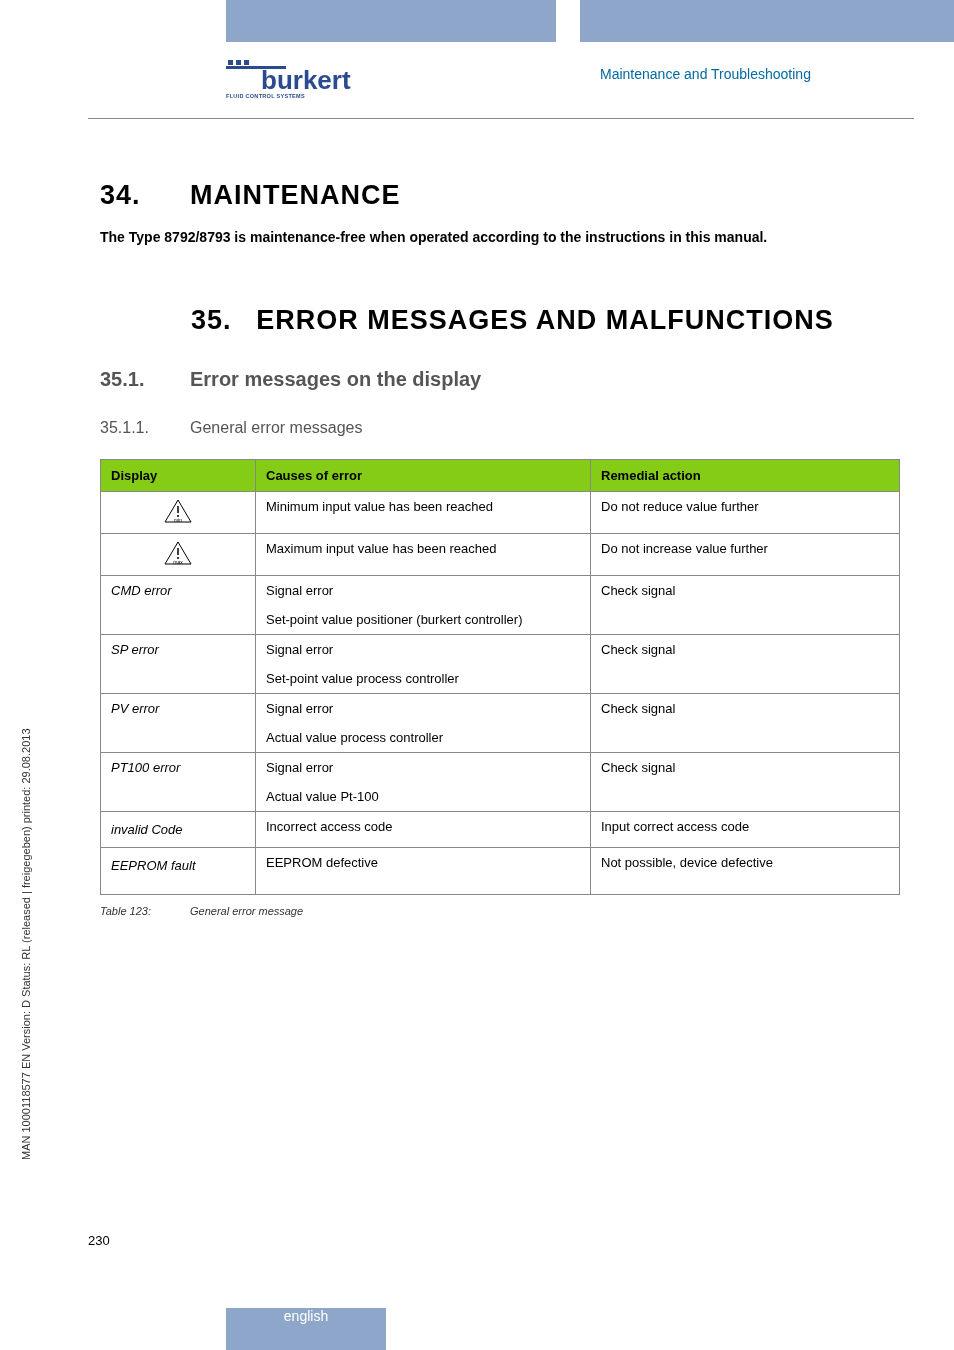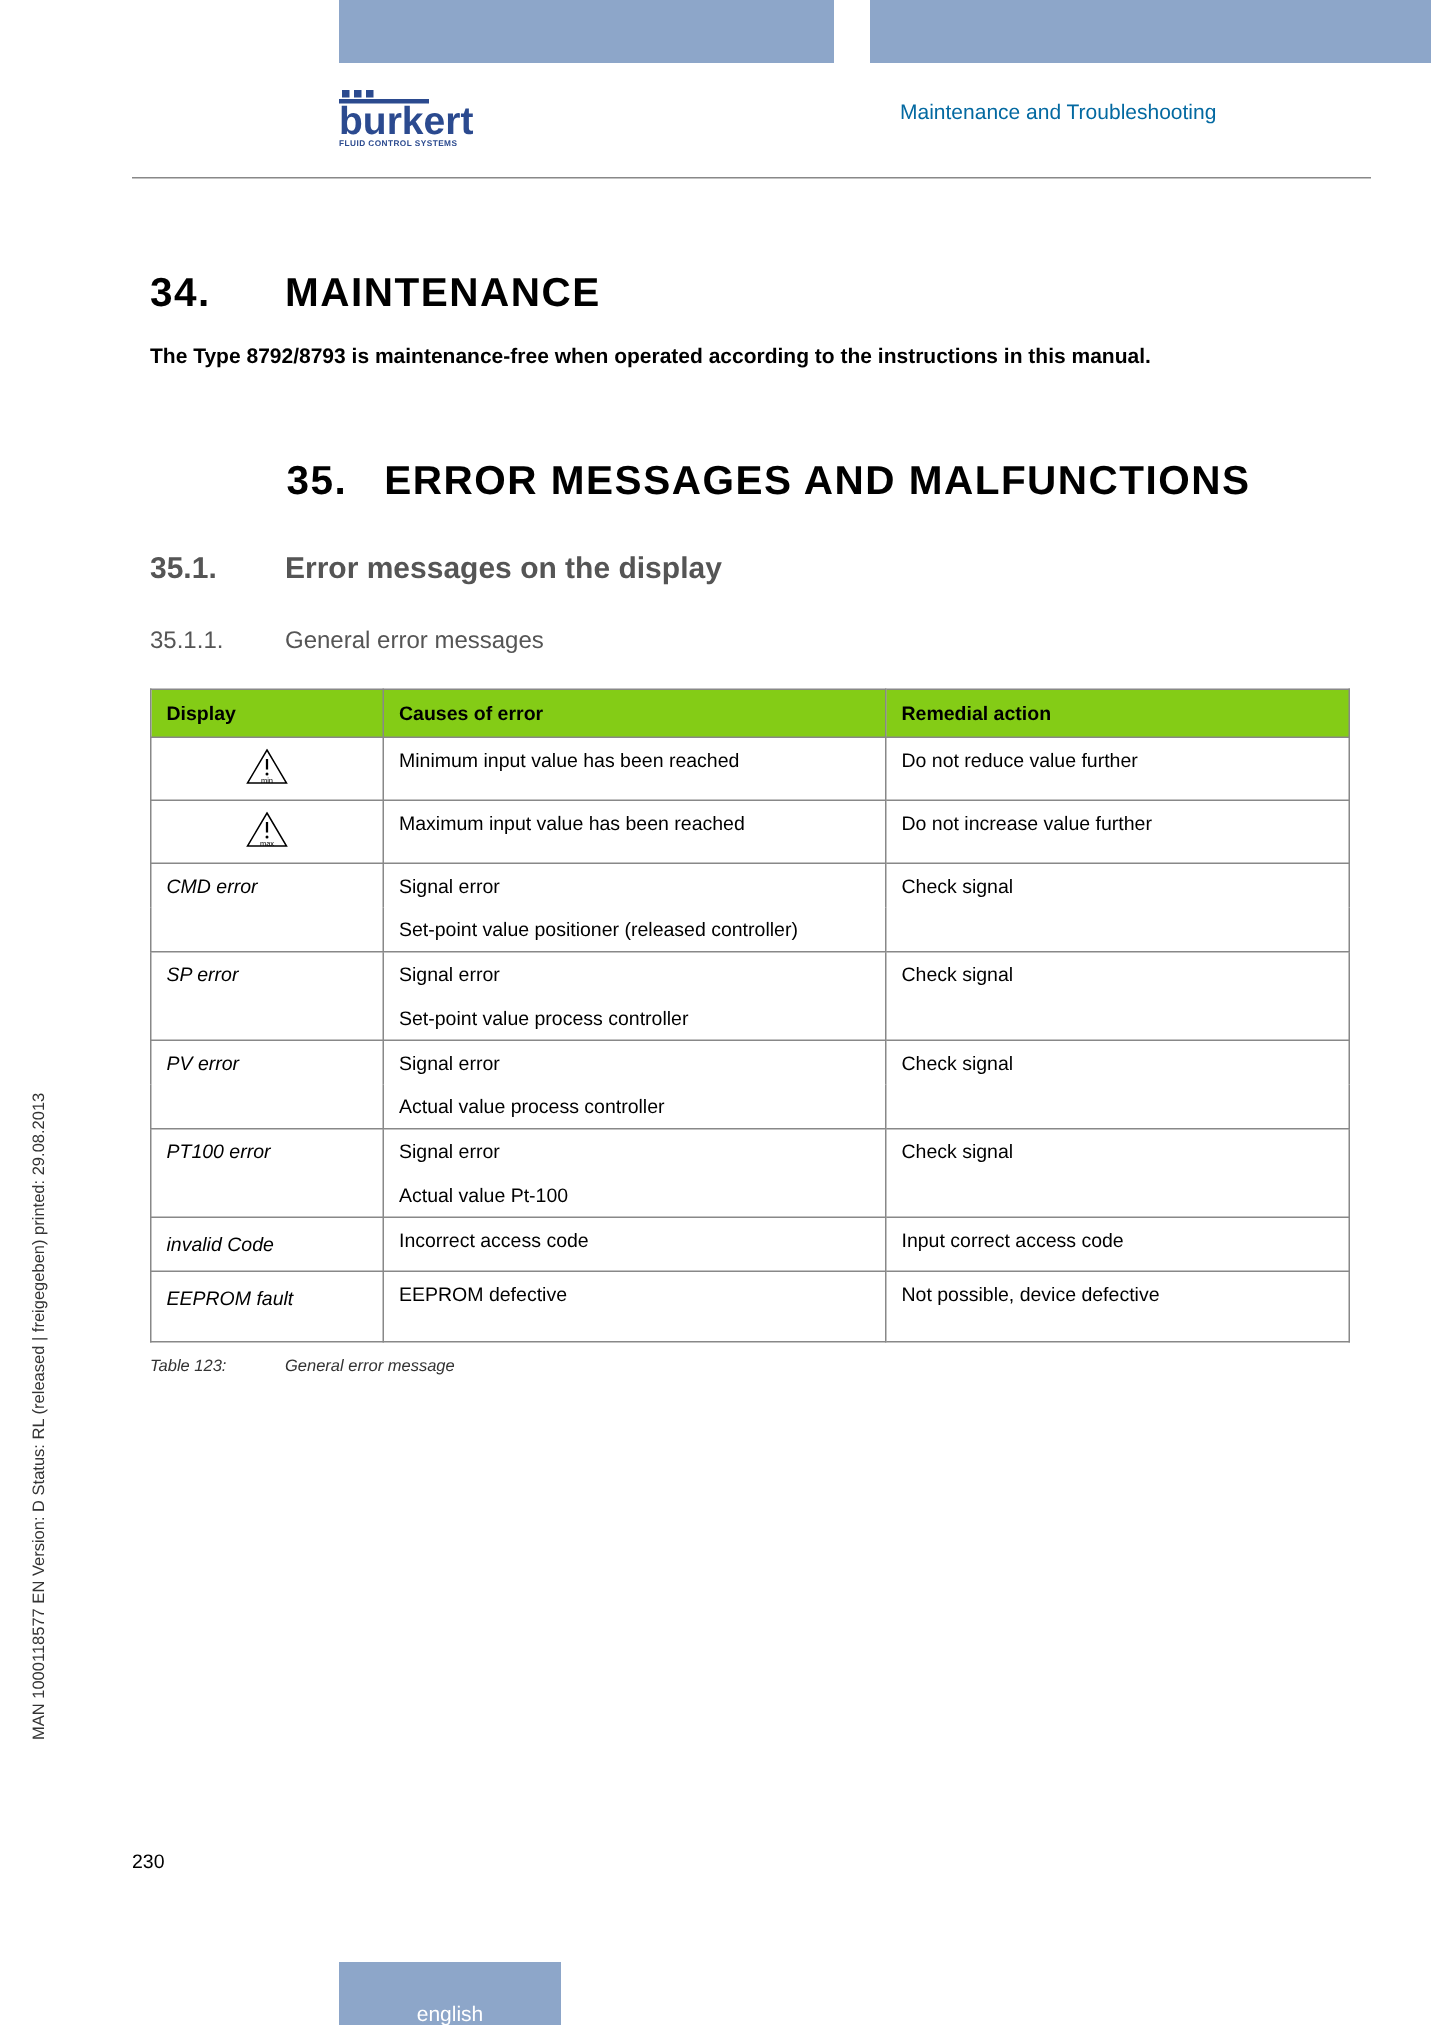--- a/index.html
+++ b/index.html
@@ -9,21 +9,21 @@
   
   .top-blue-left { position: absolute; top: 0; left: 226px; width: 330px; height: 42px; background: #8da6c9; }
   .top-blue-right { position: absolute; top: 0; left: 580px; width: 374px; height: 42px; background: #8da6c9; }
   .top-hr { position: absolute; top: 118px; left: 88px; width: 826px; height: 1px; background: #888; }
 
   
   .logo-block { position: absolute; top: 60px; left: 226px; }
   .logo-dots { display: flex; gap: 3px; margin-left: 2px; }
   .logo-dots span { display: inline-block; width: 5px; height: 5px; background: #2b4a8f; }
   .logo-line { width: 60px; height: 3px; background: #2b4a8f; margin-top: 1px; }
-  .logo-text { font-size: 26px; font-weight: bold; color: #2b4a8f; letter-spacing: 0; line-height: 1; margin-top: -2px; }
+  .logo-text { font-size: 26px; font-weight: bold; color: #2b4a8f; letter-spacing: 0; line-height: 1; margin-top: -2px; margin-left: 35px; }
   .logo-sub { font-size: 5.5px; font-weight: bold; color: #2b4a8f; letter-spacing: 0.3px; margin-top: 0; }
 
   
   .hdr-right { position: absolute; top: 62px; left: 600px; width: 320px; }
   .hdr-type { font-size: 15px; font-weight: bold; color: #333; }
   .hdr-sub { font-size: 14px; color: #0369a1; margin-top: 4px; }
 
   
   .content { position: absolute; top: 180px; left: 100px; width: 800px; }
 
@@ -51,21 +51,21 @@
   .nt { border-top: none !important; }
 
   .tbl-caption { font-size: 11px; font-style: italic; color: #333; margin-top: 10px; }
   .tbl-caption .lbl { display: inline-block; width: 90px; }
 
   
   .side-rot { position: absolute; top: 500px; left: 20px; transform: rotate(-90deg); transform-origin: left top; font-size: 11px; color: #333; white-space: nowrap; width: 600px; text-align: left; }
 
   .page-num { position: absolute; bottom: 102px; left: 88px; font-size: 13px; }
 
-  .footer-bar { position: absolute; bottom: 0; left: 226px; width: 148px; height: 42px; background: #8da6c9; color: #fff; font-size: 14px; display: flex; align-items: flex-end; justify-content: center; }
+  .footer-bar { position: absolute; bottom: 0; left: 226px; width: 160px; height: 42px; background: #8da6c9; color: #fff; font-size: 14px; display: flex; align-items: flex-start; justify-content: center; }
 </style>
 </head>
 <body>
 
 <div class="page">
   <div class="top-blue-left"></div>
   <div class="top-blue-right"></div>
   <div class="top-hr"></div>
 
   <div class="logo-block">
@@ -141,21 +141,21 @@
           <td>Do not increase value further</td>
         </tr>
 
         <tr>
           <td class="disp nb">CMD error</td>
           <td class="nb">Signal error</td>
           <td class="nb">Check signal</td>
         </tr>
         <tr>
           <td class="nt"></td>
-          <td class="nt">Set-point value positioner (released controller)</td>
+          <td class="nt">Set-point value positioner (burkert controller)</td>
           <td class="nt"></td>
         </tr>
 
         <tr>
           <td class="disp nb">SP error</td>
           <td class="nb">Signal error</td>
           <td class="nb">Check signal</td>
         </tr>
         <tr>
           <td class="nt"></td>

